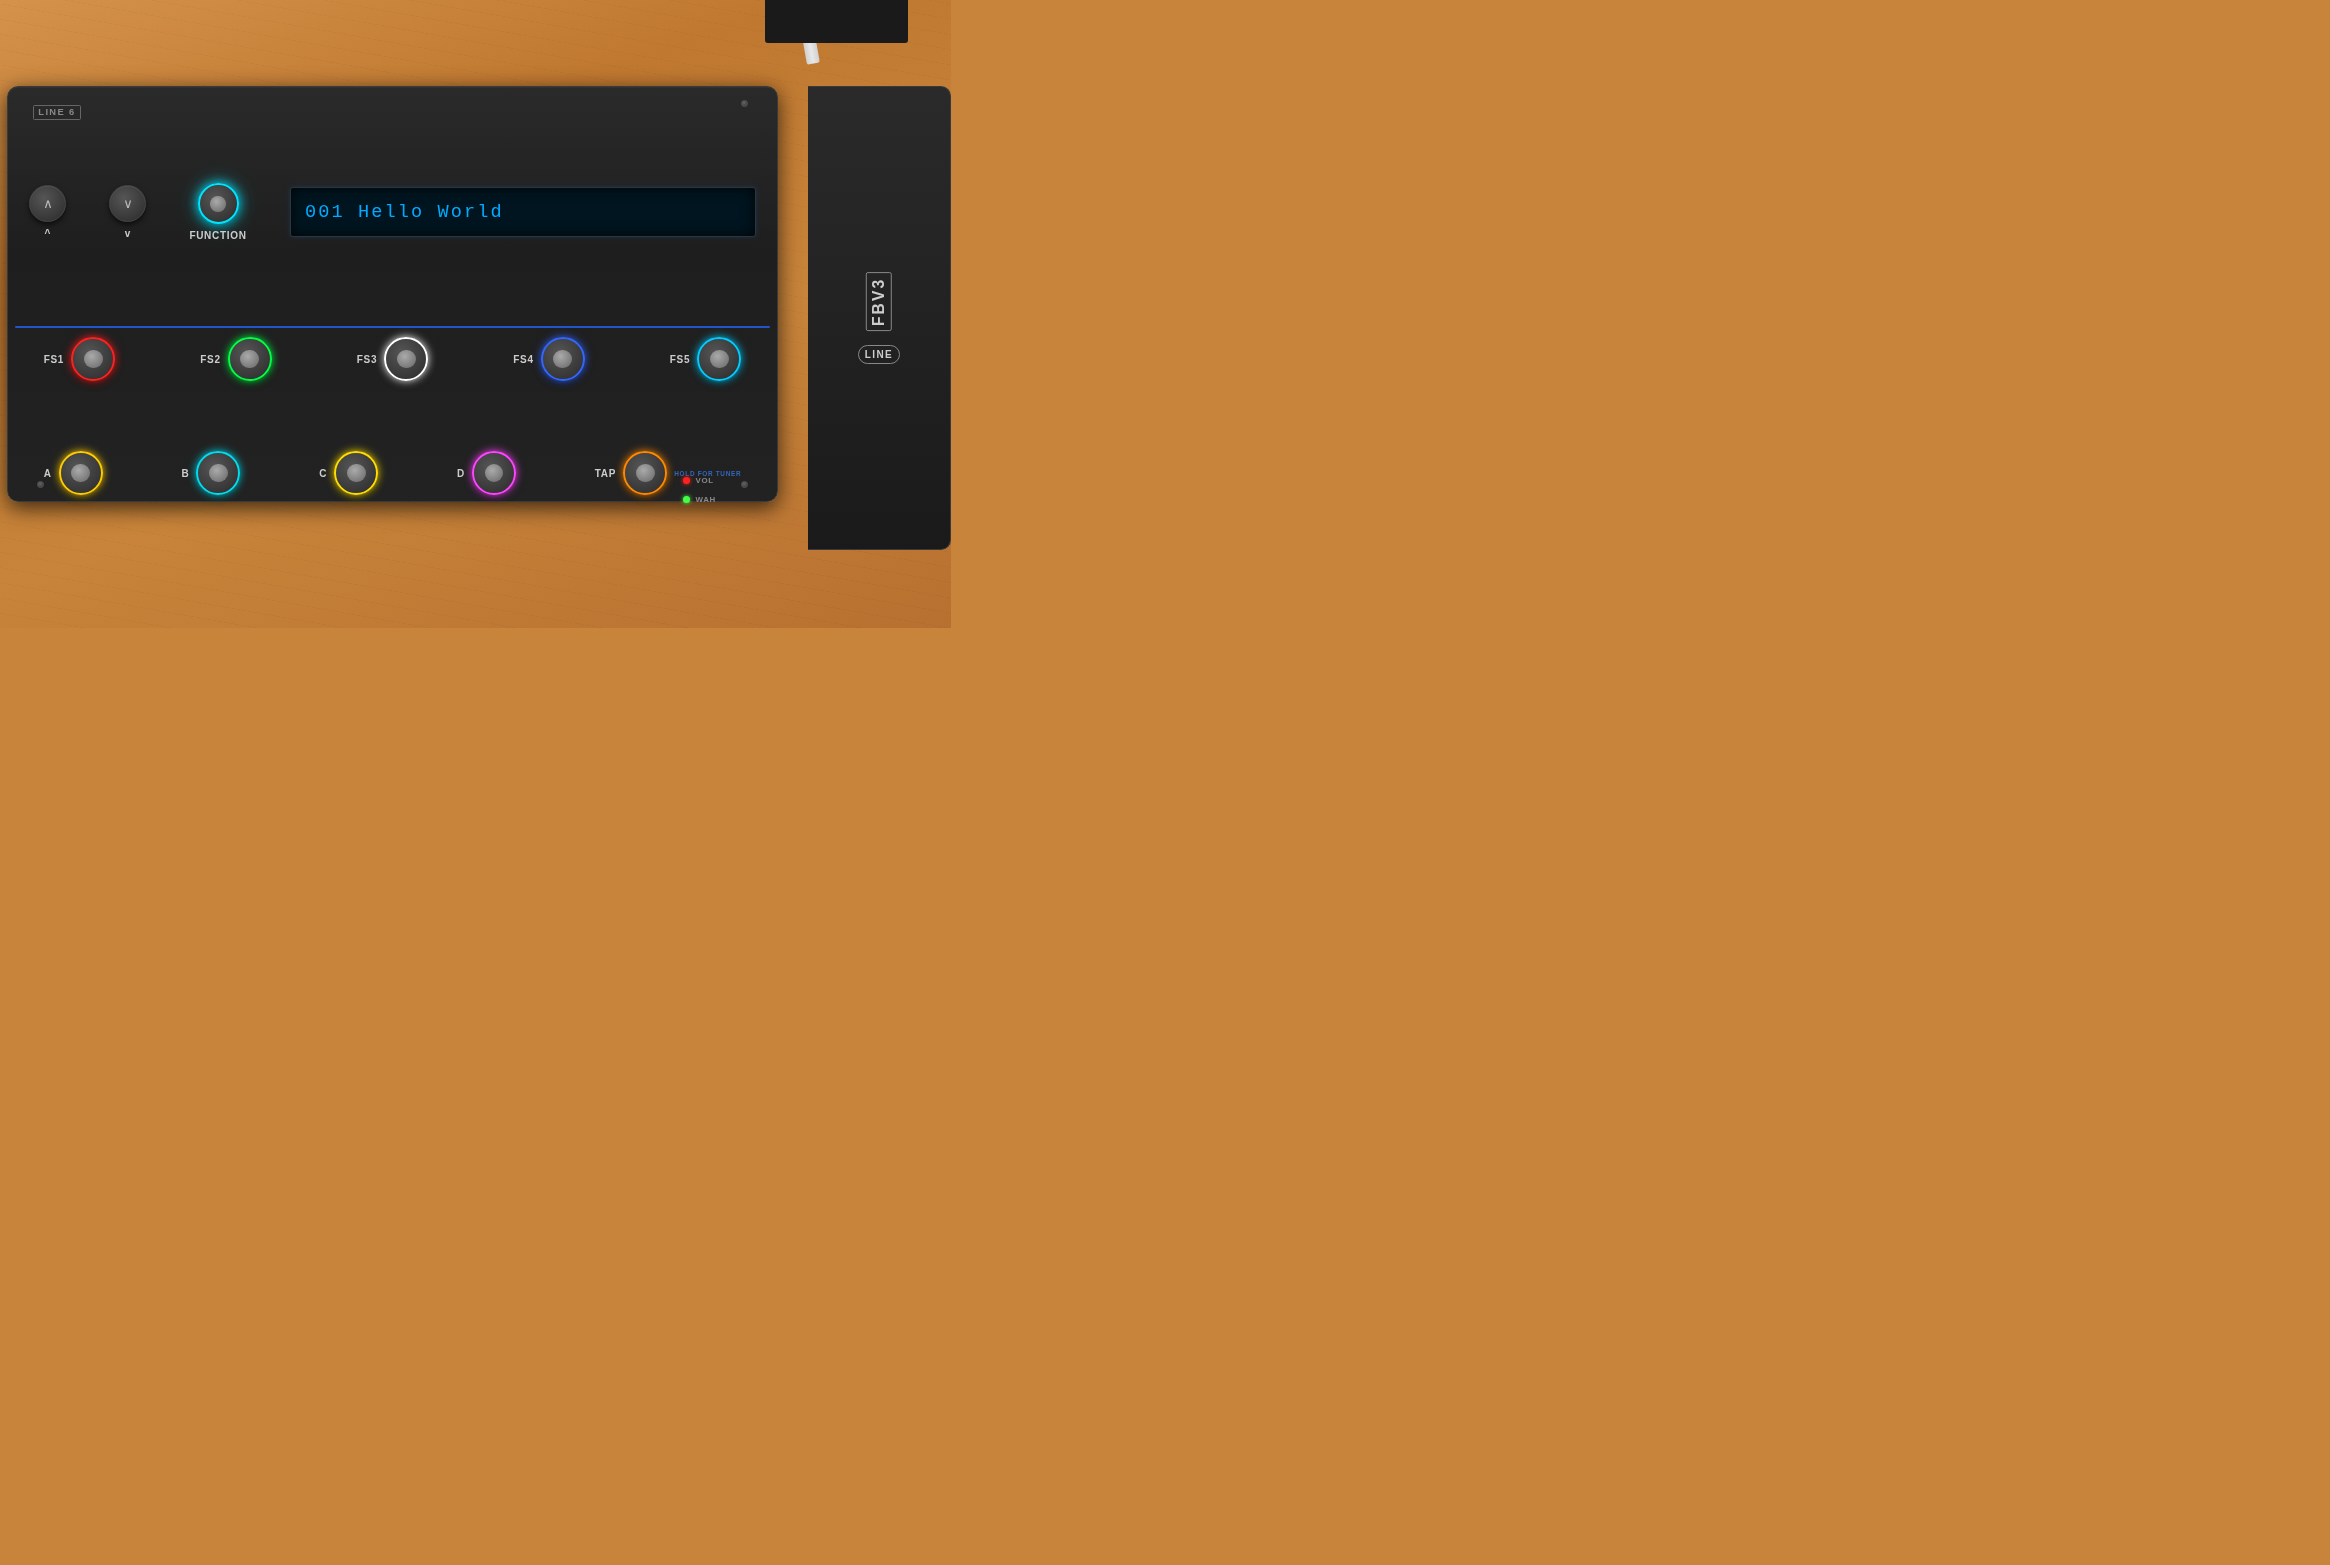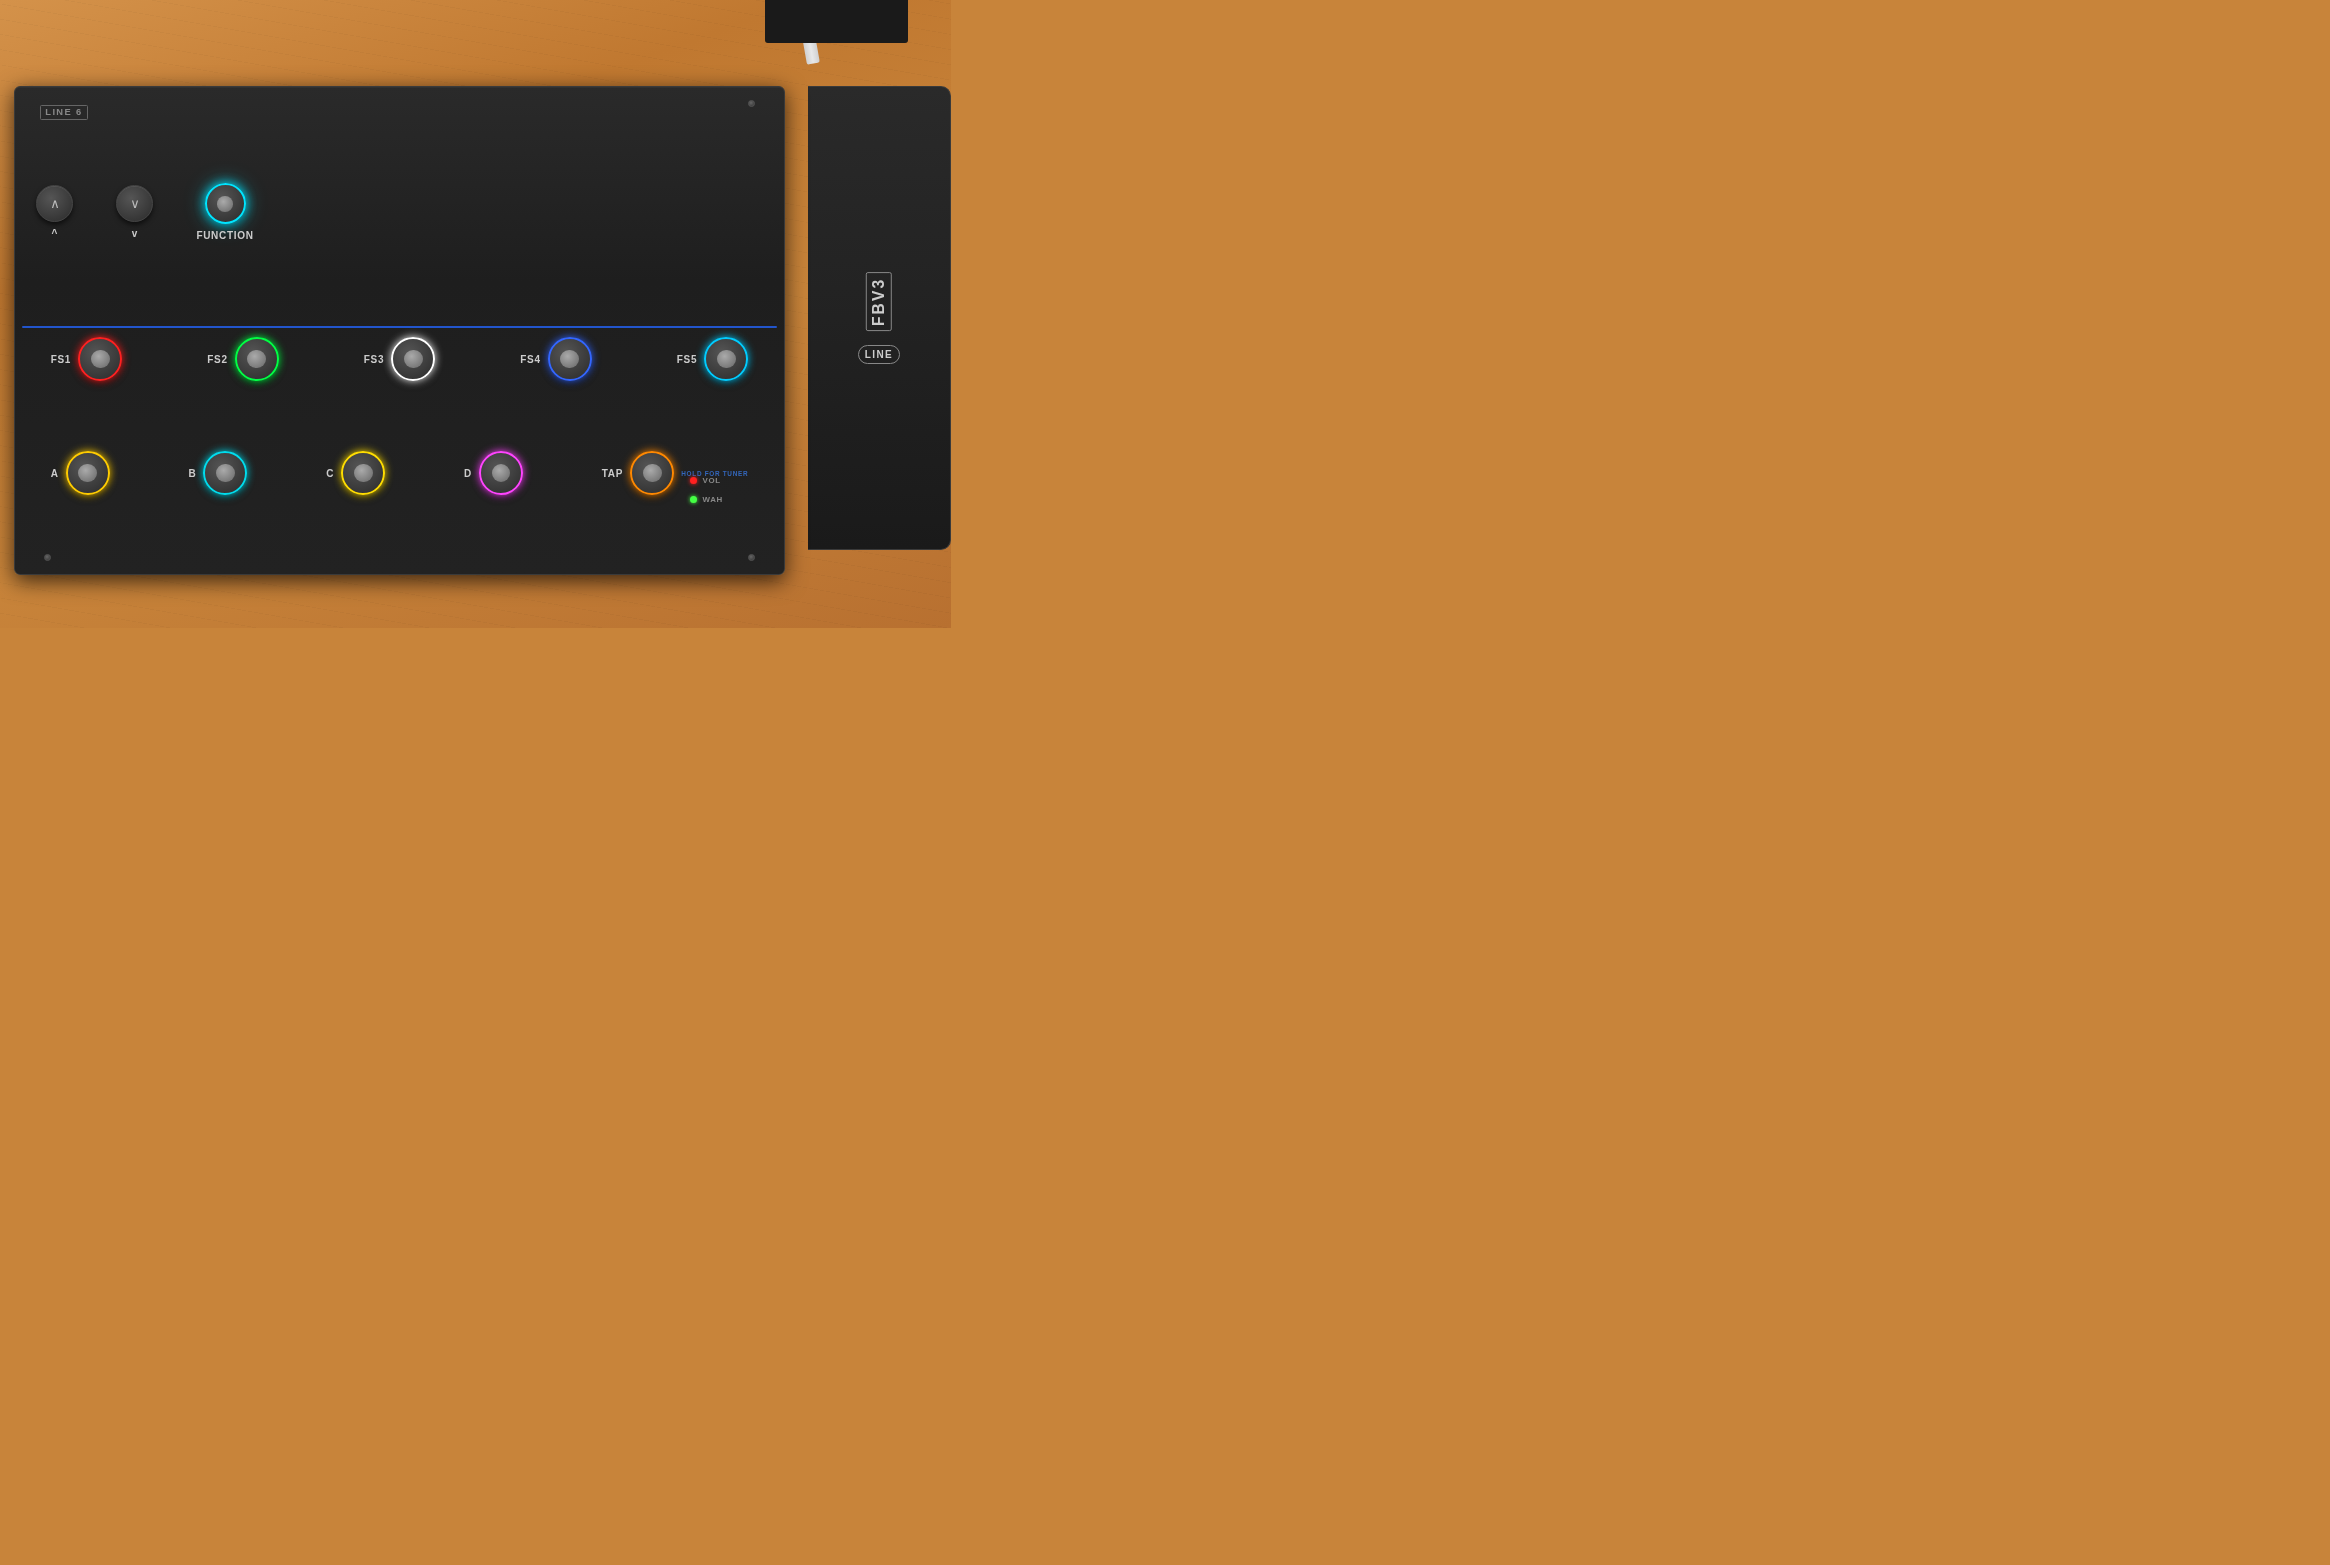--- a/index.html
+++ b/index.html
@@ -54,25 +54,25 @@
       height: 57px;
       background: linear-gradient(90deg, #d0d0d0, #e8e8e8, #d0d0d0);
       border-radius: 2.1px;
       transform: rotate(-10deg);
     }
 
     
     .pedalboard {
       position: absolute;
       top: 86px;
-      left: 14px;
+      left: 7px;
       width: 771px;
-      height: 489px;
+      height: 416px;
       background: linear-gradient(180deg, #2a2a2a 0%, #1e1e1e 40%, #222 100%);
-      border-radius: 6px;
+      border-radius: 11px;
       border: 1.4px solid #3a3a3a;
       box-shadow: 0 5.7px 21.4px rgba(0,0,0,0.7), inset 0 0.7px 0 rgba(255,255,255,0.05);
       padding: 14.3px 21.4px;
     }
 
     
     .logo-line6 {
       position: absolute;
       top: 18px;
       left: 25px;
@@ -387,20 +387,23 @@
       <div class="fsw-label">v</div>
     </div>
 
     <div class="fsw-container">
       <div class="function-btn">
         <div class="btn-inner"></div>
       </div>
       <div class="fsw-label">FUNCTION</div>
     </div>
 
+    <div class="lcd-display">
+      <span>001 Hello World</span>
+    </div>
 
   </div>
 
   <div class="fs-section">
 
     <div class="footswitch">
       <div class="fsw-label">FS1</div>
       <div class="fs-btn btn-red">
         <div class="fs-btn-inner"></div>
       </div>

